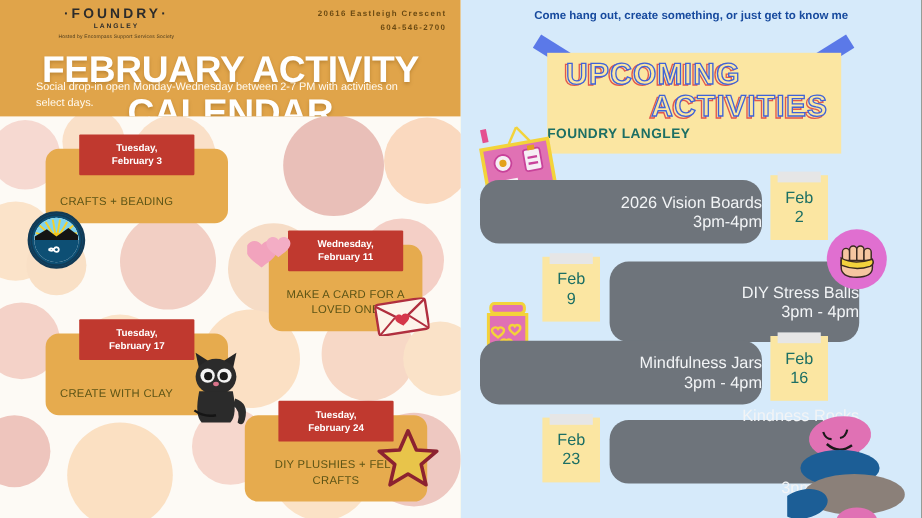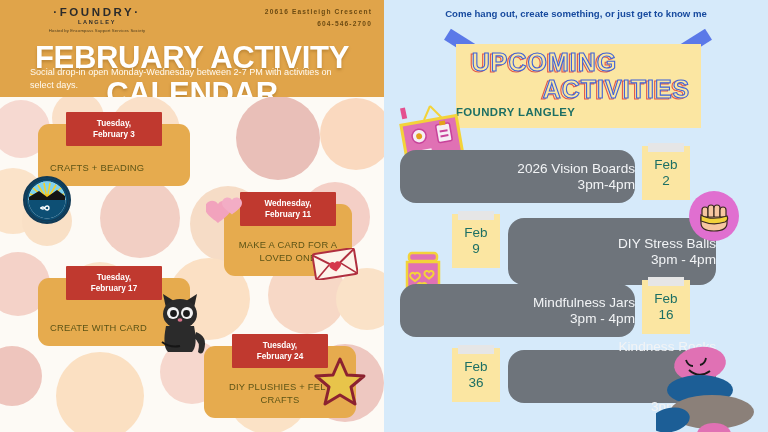--- a/index.html
+++ b/index.html
@@ -145,21 +145,21 @@
         <path d="M2 29 L17 16 M44 29 L29 16" fill="none" stroke="#b02f3f" stroke-width="1.6"></path>
         <path d="M23 15 c1.6-2.6 6-1.3 6 1.8 c0 3.1-4.4 5.3-6 6.8 c-1.6-1.5-6-3.7-6-6.8 c0-3.1 4.4-4.4 6-1.8 Z" fill="#d5374a"></path>
       </g>
     </svg>
 
     <div class="card" style="left:38px;top:278px;width:152px;height:68px;">
       <div class="daychip">
         <div>Tuesday,</div>
         <div>February 17</div>
       </div>
-      <div class="act">CREATE WITH CARD</div>
+      <div class="act">CREATE WITH CLAY</div>
     </div>
     <svg class="sticker" style="left:152px;top:286px;" width="56" height="70" viewBox="0 0 56 70">
       <path d="M14 22 L11 8 L22 15 Z" fill="#262626"></path>
       <path d="M42 22 L45 8 L34 15 Z" fill="#262626"></path>
       <ellipse cx="28" cy="28" rx="17" ry="15" fill="#2b2b2b"></ellipse>
       <path d="M14 40 q-4 20 2 26 h24 q6-6 2-26 Z" fill="#2b2b2b"></path>
       <path d="M44 46 q12 4 8 18 q-2 6-6 2 q3-10-4-14 Z" fill="#2b2b2b"></path>
       <circle cx="21" cy="27" r="6" fill="#f3f3f3"></circle>
         <circle cx="35" cy="27" r="6" fill="#f3f3f3"></circle>
       <circle cx="21.5" cy="27.5" r="3.4" fill="#1a1a1a"></circle>
@@ -257,21 +257,21 @@
     </div>
     <div class="note" style="left:258px;top:280px;width:48px;height:54px;">
       <div class="tapebit"></div>
       <div class="n1">Feb</div>
       <div class="n2">16</div>
     </div>
 
     <div class="note" style="left:68px;top:348px;width:48px;height:54px;">
       <div class="tapebit"></div>
       <div class="n1">Feb</div>
-      <div class="n2">36</div>
+      <div class="n2">23</div>
     </div>
     <div class="pill" style="left:124px;top:350px;width:208px;height:53px;gap:44px;">
       <div class="p1">Kindness Rocks</div>
       <div class="p2">3pm - 4pm</div>
     </div>
     <svg class="sticker" style="left:272px;top:342px;" width="112" height="90" viewBox="0 0 112 90">
       <ellipse cx="44" cy="22" rx="26" ry="17" fill="#e071b4" transform="rotate(-8 44 22)"></ellipse>
       <path d="M30 18 q2 6 7 6 M50 16 q-1 6-6 7" fill="none" stroke="#1a1a1a" stroke-width="1.8"></path>
       <path d="M33 28 q10 9 21 1" fill="none" stroke="#1a1a1a" stroke-width="2"></path>
       <ellipse cx="44" cy="48" rx="33" ry="15" fill="#1c5e96"></ellipse>

